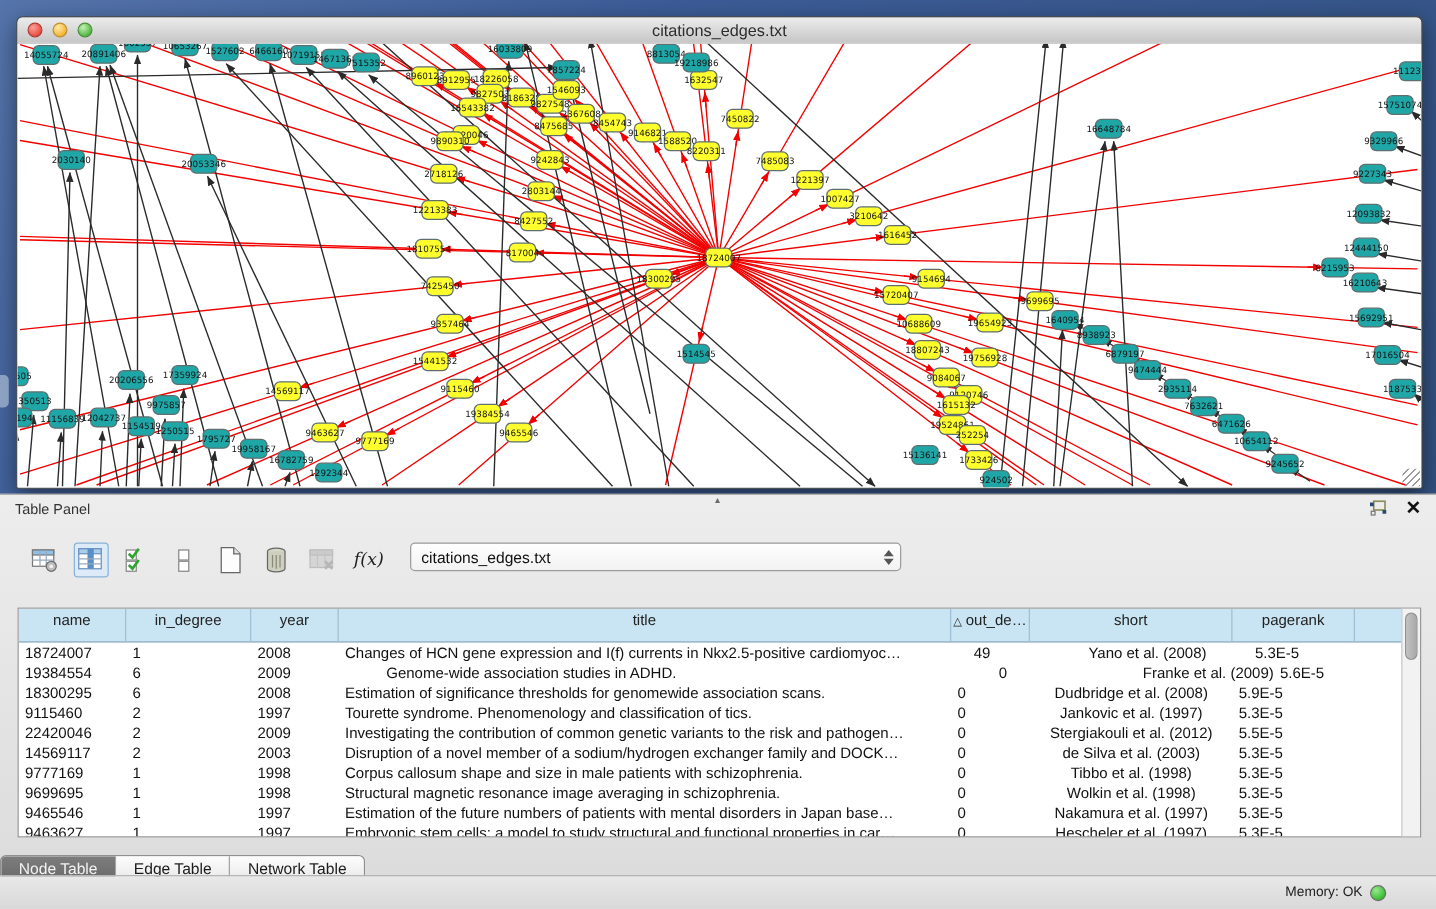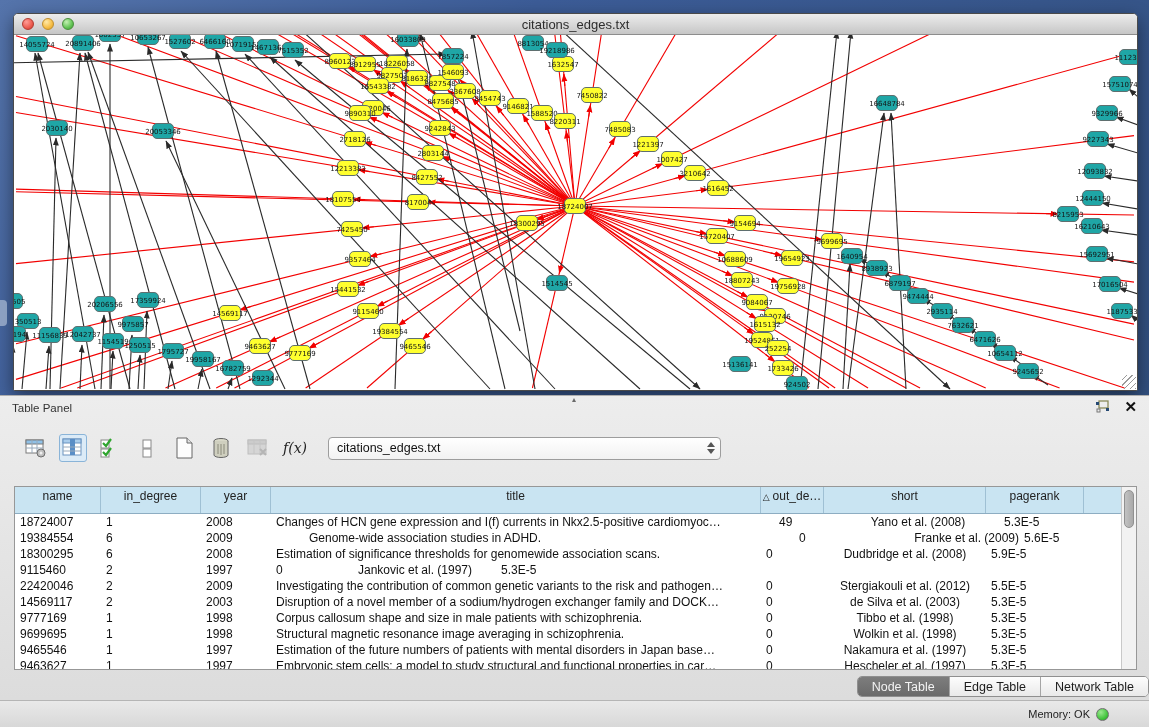--- a/index.html
+++ b/index.html
@@ -34,21 +34,21 @@
   .table-panel { position:absolute; left:0; top:395px; width:1149px; height:305px;
     background:linear-gradient(#ededed,#dcdcdc); border-top:1px solid #aeaeae; }
   .panel-header { position:relative; height:24px; display:flex; align-items:center;
     padding:0 12px; }
   .panel-title { font-size:11.5px; color:#333; }
   .ph-icons { position:absolute; right:12px; top:3px; display:flex; gap:14px; align-items:center; }
   .close-x { font-size:15px; font-weight:bold; color:#111; line-height:1; cursor:default; }
   .split-handle { position:absolute; left:568px; top:1px; width:12px; height:6px; color:#6b6b6b;
     font-size:8px; line-height:6px; text-align:center; }
 
-  .toolbar { display:flex; align-items:center; gap:9px; padding:14px 0 6px 22px; height:48px; }
+  .toolbar { display:flex; align-items:flex-start; gap:9px; padding:14px 0 6px 22px; height:48px; }
   .tbtn { width:28px; height:28px; display:flex; align-items:center; justify-content:center; }
   .tbtn.sel { border:1px solid #8ab4d8; background:#dcebf7; border-radius:3px; }
   .tbtn.disabled { opacity:.45; }
   .fx { font-family:"DejaVu Serif", serif; font-style:italic; font-size:14px; color:#222; }
   .combo { margin-left:10px; width:393px; height:23px; background:linear-gradient(#ffffff,#f2f2f2);
     border:1px solid #9d9d9d; border-radius:4px; display:flex; align-items:center;
     font-size:12.5px; color:#111; padding-left:8px; position:relative; }
   .combo .stepper { position:absolute; right:5px; top:0; height:100%; display:flex;
     flex-direction:column; justify-content:center; gap:2px; }
   .combo .stepper i { width:0; height:0; border-left:4px solid transparent; border-right:4px solid transparent; }
@@ -63,22 +63,22 @@
     border-right:1px solid #9fc0d4; overflow:hidden; white-space:nowrap; }
   .hcell .sort { font-size:9px; margin-right:3px; }
   .trow { display:flex; height:16px; }
   .tcell { font-size:12px; color:#111; line-height:16px; white-space:nowrap;
     overflow:hidden; text-overflow:ellipsis; padding-left:5px; }
   .tcell.center { text-align:center; padding-left:0; }
   .vscroll { width:15px; background:#f2f2f2; border-left:1px solid #c9c9c9; position:relative; }
   .vthumb { position:absolute; left:2px; top:3px; width:10px; height:38px;
     background:linear-gradient(90deg,#c2c2c2,#a9a9a9); border-radius:5px; border:1px solid #909090; }
 
-  .tabsrow { position:absolute; left:0; top:280px; width:1149px; height:25px;
-    display:flex; justify-content:flex-end; align-items:flex-start; }
+  .tabsrow { position:absolute; left:0; top:288px; width:1149px; height:25px;
+    display:flex; justify-content:flex-start; align-items:flex-start; }
   .seg { display:flex; height:21px; border:1px solid #8f8f8f; border-radius:5px; overflow:hidden;
     background:#f4f4f4; }
   .seg .tab { padding:0 14px; font-size:12.5px; line-height:20px; color:#1c1c1c;
     border-right:1px solid #a5a5a5; background:linear-gradient(#fdfdfd,#e9e9e9); }
   .seg .tab:last-child { border-right:none; }
   .seg .tab.active { background:linear-gradient(#7d7d7d,#6a6a6a); color:#f3f3f3; }
 
   
   .status-bar { position:absolute; left:0; top:700px; width:1149px; height:27px;
     background:linear-gradient(#e9e9e9,#d8d8d8); border-top:1px solid #b5b5b5;
@@ -839,20 +839,21 @@
             <div class="tcell" style="width: 70px;">2008</div>
             <div class="tcell" style="width: 490px;">Estimation of significance thresholds for genomewide association scans.</div>
             <div class="tcell" style="width: 63px;">0</div>
             <div class="tcell center" style="width: 162px;">Dudbridge et al. (2008)</div>
             <div class="tcell" style="width: 98px;">5.9E-5</div>
           </div>
           <div class="trow">
             <div class="tcell" style="width: 86px;">9115460</div>
             <div class="tcell" style="width: 100px;">2</div>
             <div class="tcell" style="width: 70px;">1997</div>
+            <div class="tcell" style="width: 490px;">Tourette syndrome. Phenomenology and classification of tics.</div>
             <div class="tcell" style="width: 63px;">0</div>
             <div class="tcell center" style="width: 162px;">Jankovic et al. (1997)</div>
             <div class="tcell" style="width: 98px;">5.3E-5</div>
           </div>
           <div class="trow">
             <div class="tcell" style="width: 86px;">22420046</div>
             <div class="tcell" style="width: 100px;">2</div>
             <div class="tcell" style="width: 70px;">2009</div>
             <div class="tcell" style="width: 490px;">Investigating the contribution of common genetic variants to the risk and pathogen…</div>
             <div class="tcell" style="width: 63px;">0</div>

